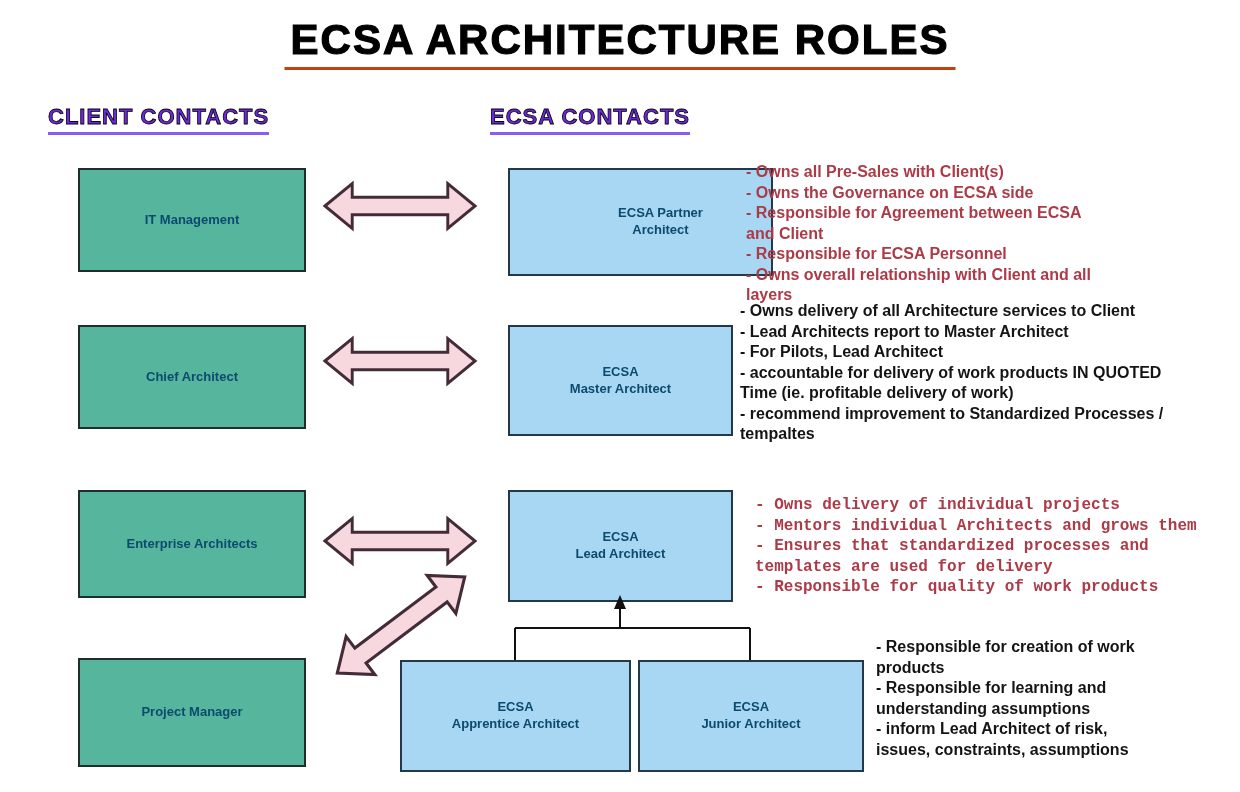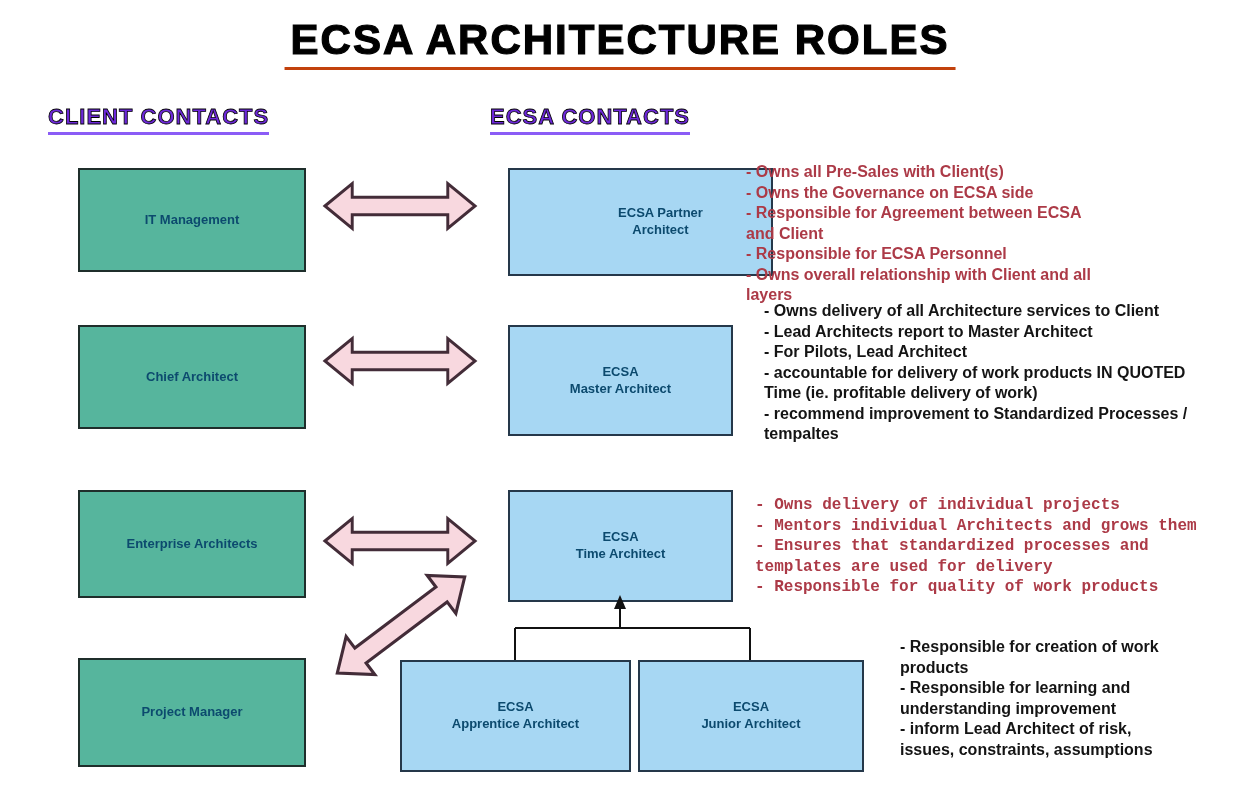--- a/index.html
+++ b/index.html
@@ -23,21 +23,21 @@
     text-align:center;font-weight:bold;font-size:13px;line-height:1.3;color:#0c4a6e;
   }
   .box.green{background:var(--green,#56b59d);border:2px solid #1f2e2b;}
   .box.blue{background:var(--blue,#a7d7f3);border:2px solid #25384a;}
   .arrow{position:absolute;}
   .arrow svg{display:block;}
   .arrow polygon{fill:var(--pink,#f8d8df);stroke:var(--outline,#432c38);stroke-width:3;stroke-linejoin:miter;}
   .notes{position:absolute;font-size:16px;font-weight:bold;line-height:20.5px;}
   .notes div{white-space:nowrap;}
   .notes.red{color:var(--red-text,#ac3a47);}
-  .notes.black{color:var(--black-text,#141414);margin-left:24px;}
+  .notes.black{color:var(--black-text,#141414);}
   .connector{position:absolute;left:500px;top:592px;}
   .connector line{stroke:#111;stroke-width:2;}
   .connector polygon{fill:#111;}
 </style>
 </head>
 <body>
 
 <div class="canvas">
 
   <h1 class="title">ECSA ARCHITECTURE ROLES</h1>
@@ -61,21 +61,21 @@
   <div class="box blue" style="left:508px;top:168px;width:221px;height:104px;padding-left:40px;">
     <span>ECSA Partner</span>
     <span>Architect</span>
   </div>
   <div class="box blue" style="left:508px;top:325px;width:221px;height:107px;">
     <span>ECSA</span>
     <span>Master Architect</span>
   </div>
   <div class="box blue" style="left:508px;top:490px;width:221px;height:108px;">
     <span>ECSA</span>
-    <span>Time Architect</span>
+    <span>Lead Architect</span>
   </div>
   <div class="box blue" style="left:400px;top:660px;width:227px;height:108px;">
     <span>ECSA</span>
     <span>Apprentice Architect</span>
   </div>
   <div class="box blue" style="left:638px;top:660px;width:222px;height:108px;">
     <span>ECSA</span>
     <span>Junior Architect</span>
   </div>
 
@@ -134,18 +134,18 @@
     <div>- Mentors individual Architects and grows them</div>
     <div>- Ensures that standardized processes and</div>
     <div>templates are used for delivery</div>
     <div>- Responsible for quality of work products</div>
   </div>
 
   <div class="notes black" style="left:876px;top:637px;">
     <div>- Responsible for creation of work</div>
     <div>products</div>
     <div>- Responsible for learning and</div>
-    <div>understanding improvement</div>
+    <div>understanding assumptions</div>
     <div>- inform Lead Architect of risk,</div>
     <div>issues, constraints, assumptions</div>
   </div>
 
 </div>
 
 </body></html>

